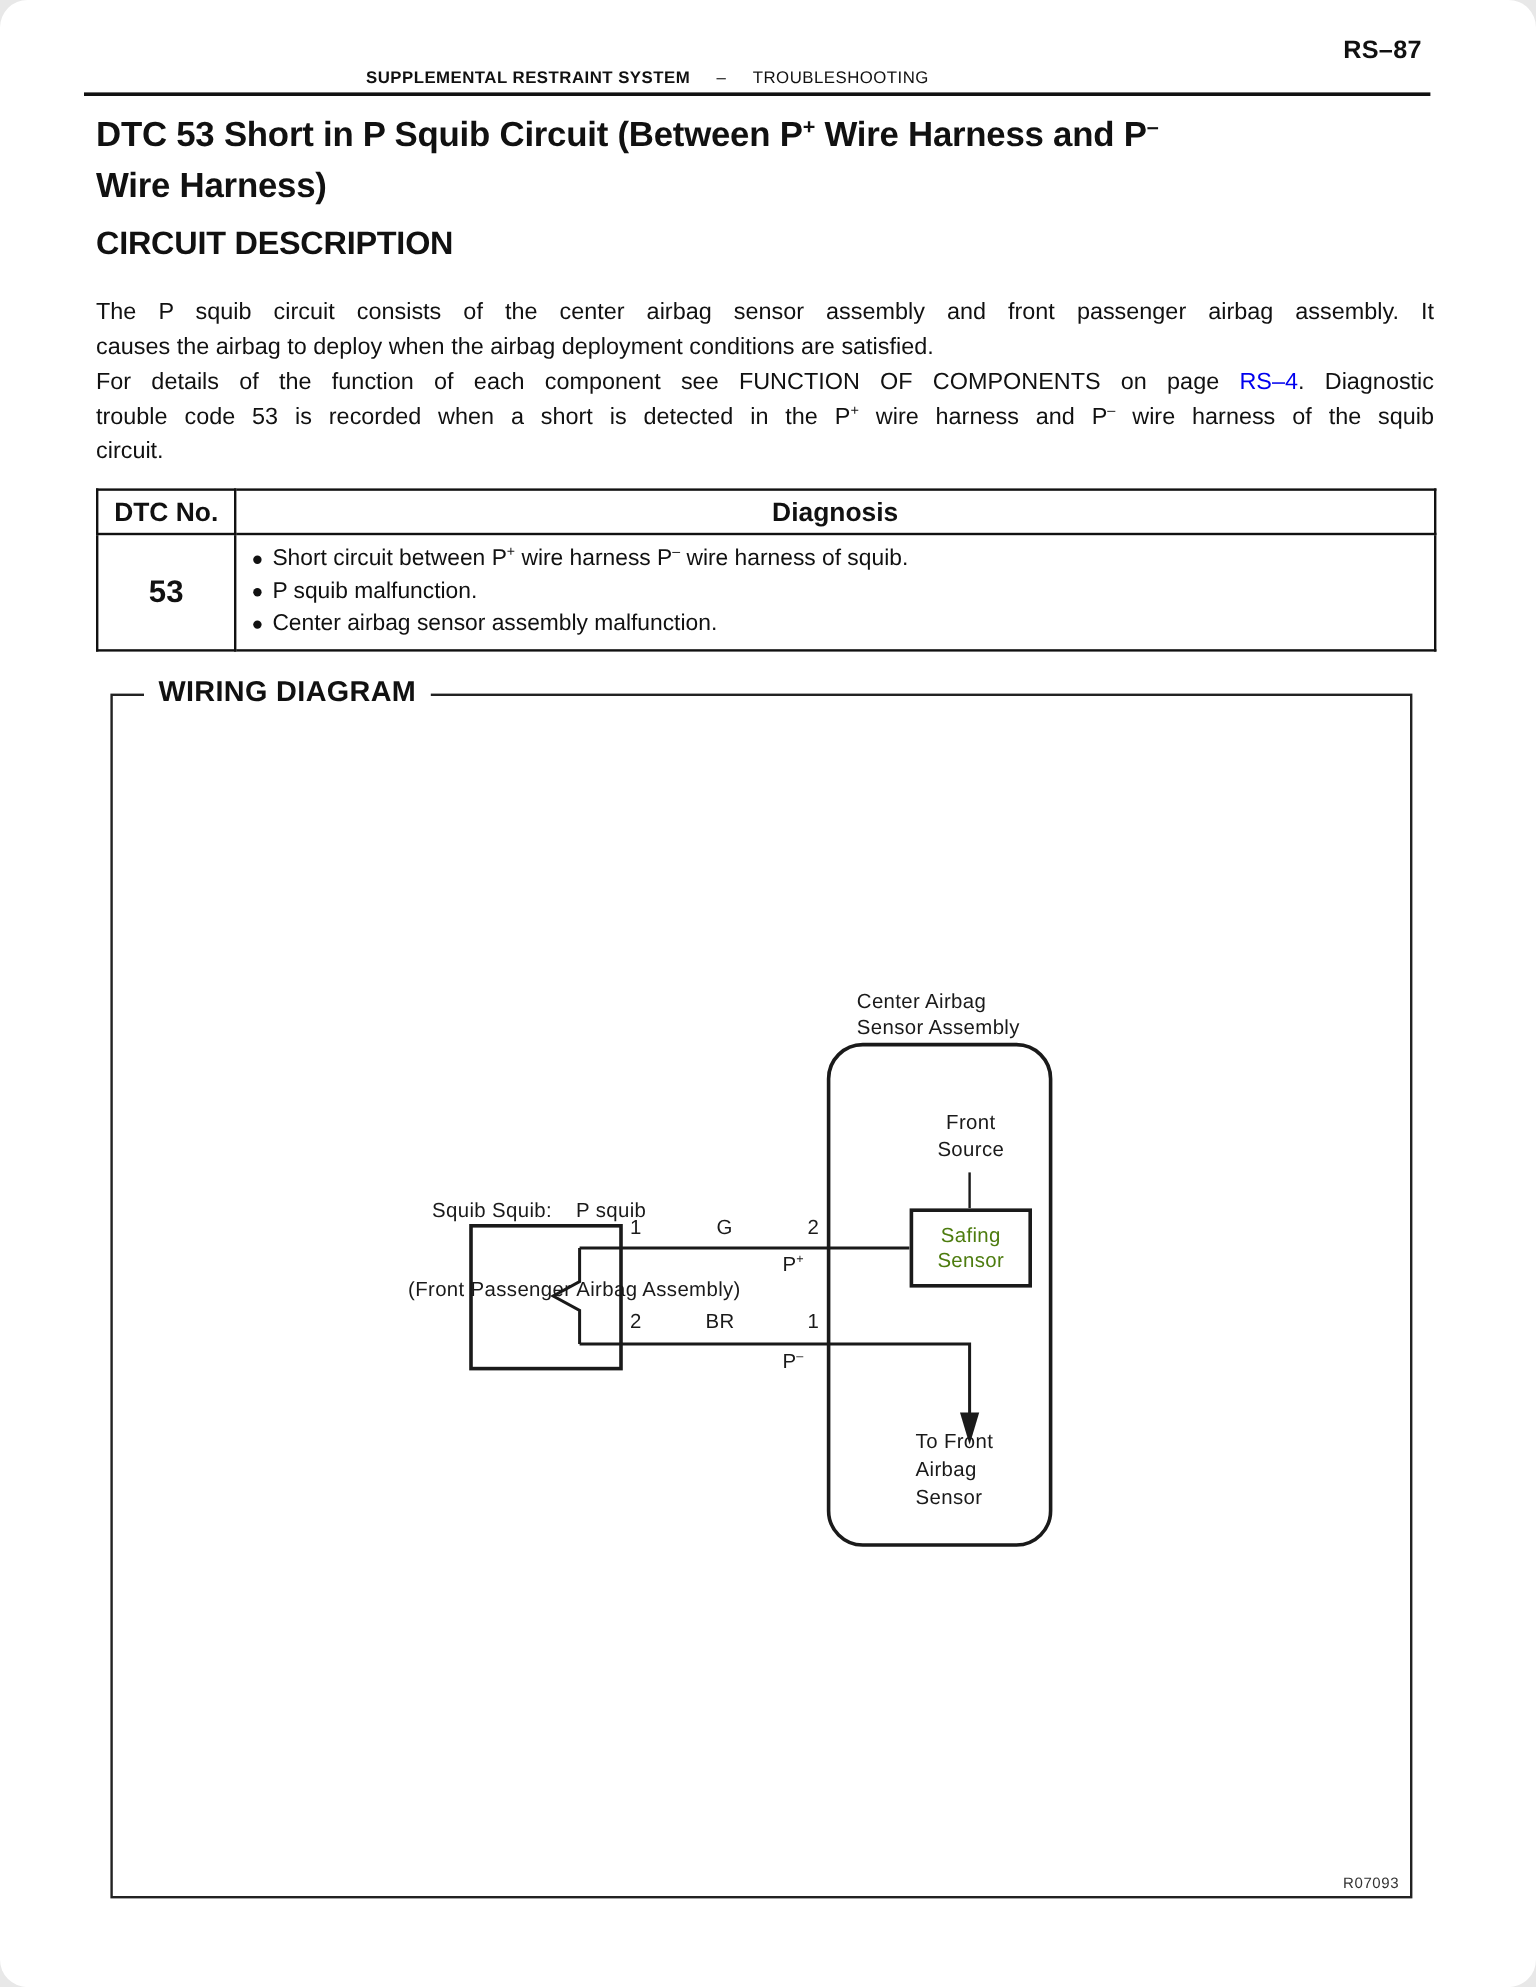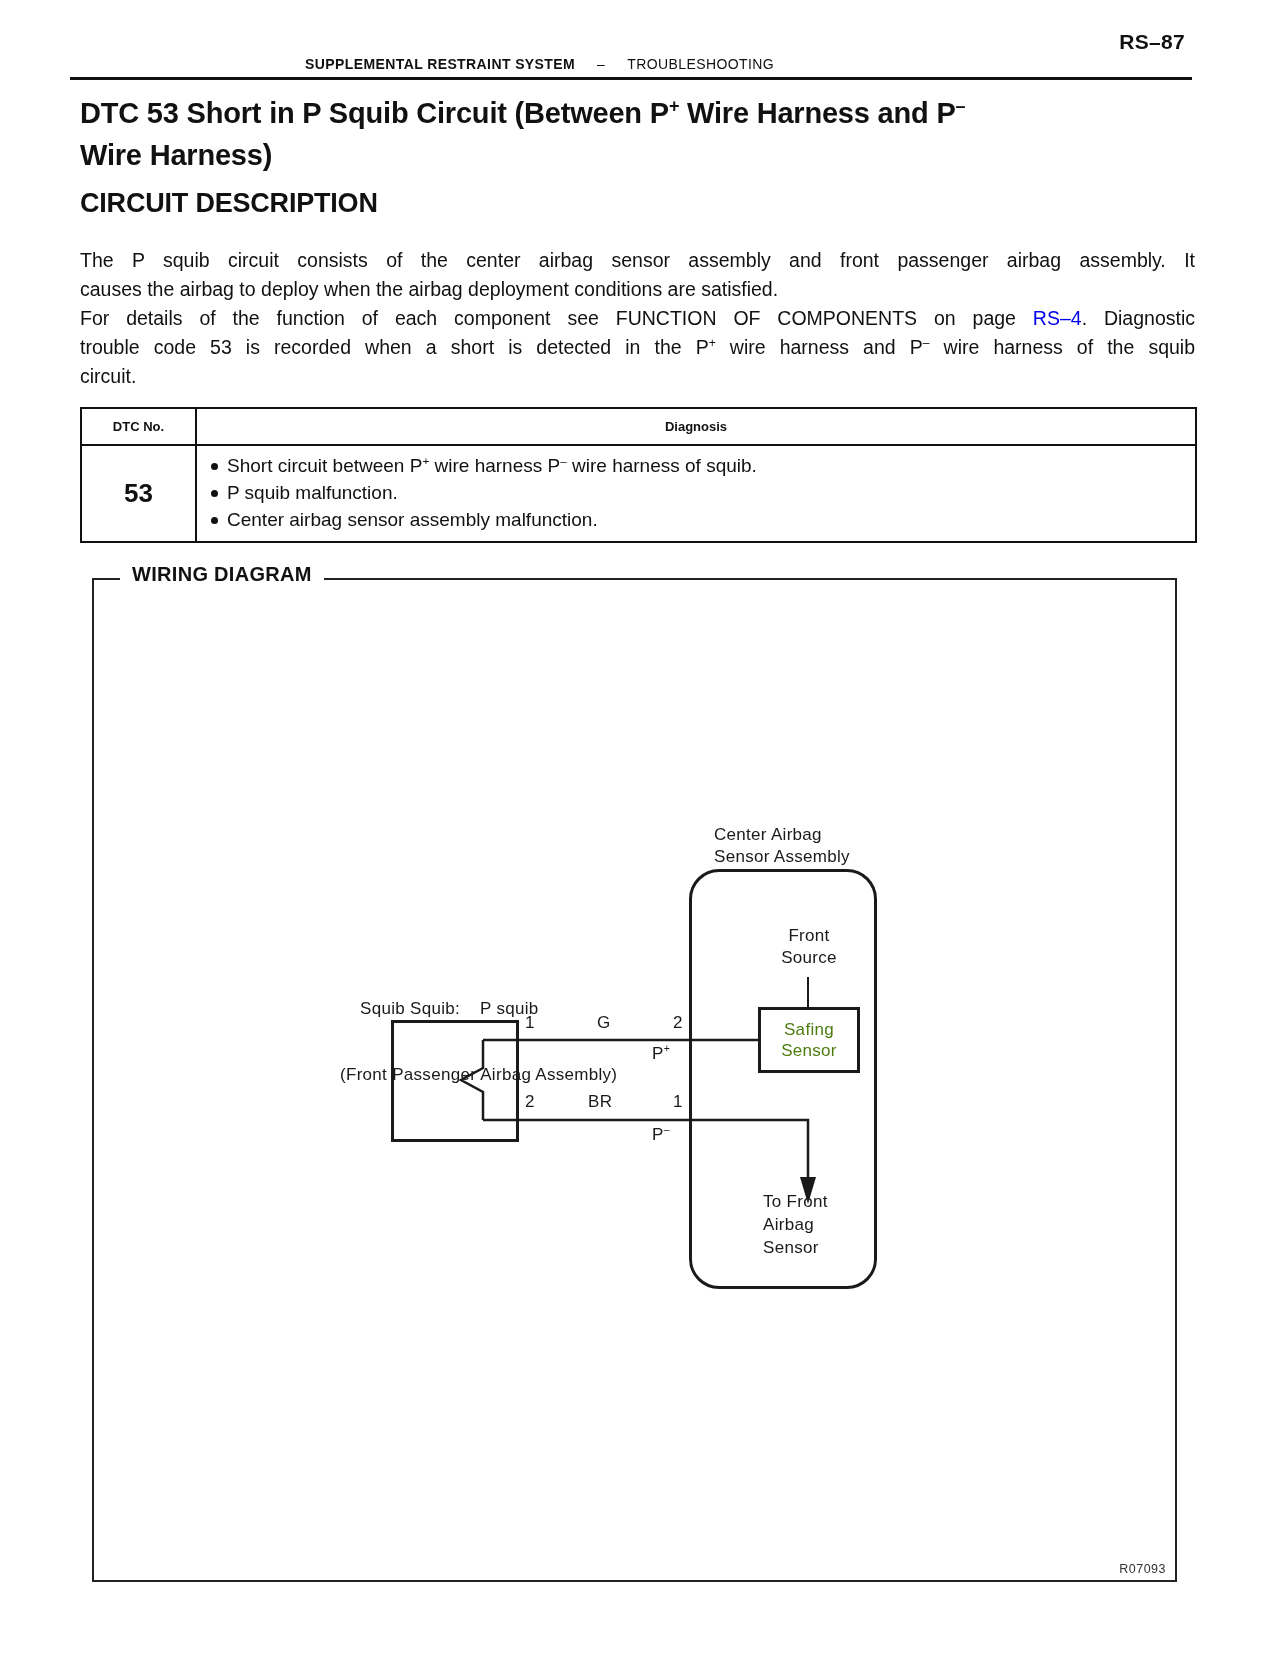--- a/index.html
+++ b/index.html
@@ -6,20 +6,21 @@
   html, body { background: #e8e8e8; }
   body { font-family: "Liberation Sans", "DejaVu Sans", sans-serif; }
   .page {
     position: relative;
     width: 1280px;
     height: 1656px;
     background: #ffffff;
     color: #111;
     overflow: hidden;
     margin: 0 auto;
+    border-radius: 23px;
   }
   sup { font-size: 62%; vertical-align: super; line-height: 0; }
 
   
   .page-code {
     position: absolute; top: 30px; right: 95px;
     font-size: 21px; font-weight: bold; letter-spacing: .3px;
   }
   .running-head {
     position: absolute; top: 56px; left: 305px;
@@ -48,42 +49,42 @@
   .jline { text-align: justify; text-align-last: justify; }
   .lline { text-align: left; }
   .link { color: #0000ee; cursor: pointer; }
 
   
   .dtc-table {
     position: absolute; top: 407px; left: 80px; width: 1117px;
     border-collapse: collapse; font-size: 19px;
   }
   .dtc-table th, .dtc-table td { border: 2.5px solid #111; }
-  .dtc-table th { height: 37px; font-size: 13px; font-weight: bold; text-align: center; }
+  .dtc-table th { height: 37px; font-size: 22px; font-weight: bold; text-align: center; }
   .dtc-table .col-no { width: 115px; }
   .dtc-table td.dtc-no {
     text-align: center; font-size: 26px; font-weight: bold;
   }
   .dtc-table td.diag { padding: 6px 24px 8px 12px; height: 86px; vertical-align: middle; }
   .diag ul { list-style: none; }
   .diag li { line-height: 27px; padding-left: 18px; position: relative; }
   .diag li::before {
     content: ""; position: absolute; left: 2px; top: 11px;
     width: 7px; height: 7px; border-radius: 50%; background: #111;
   }
 
   
   .wiring-panel {
     position: absolute; left: 92px; top: 578px; width: 1085px; height: 1004px;
     border: 2px solid #222;
   }
   .wiring-title {
     position: absolute; top: -17px; left: 26px;
     background: #fff; padding: 0 12px;
-    font-size: 20px; font-weight: bold; letter-spacing: .3px;
+    font-size: 24px; font-weight: bold; letter-spacing: .3px;
     white-space: nowrap;
   }
   .dlabel { position: absolute; font-size: 17px; line-height: 22px; color: #1a1a1a; letter-spacing: .3px; }
   .center-label { left: 620px; top: 244px; }
   .power-label  { left: 676px; top: 345px; width: 78px; text-align: center; }
   .squib-label  { left: 246px; top: 374px; white-space: pre; }
   .squib-label .l1 { padding-left: 20px; }
   .tofront-label { left: 669px; top: 610px; line-height: 23px; }
 
   .assembly-box {

